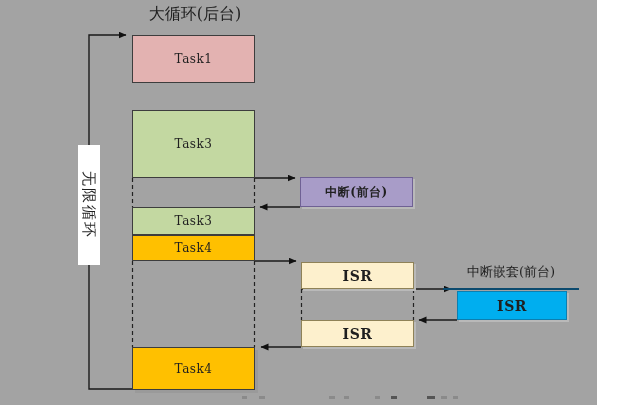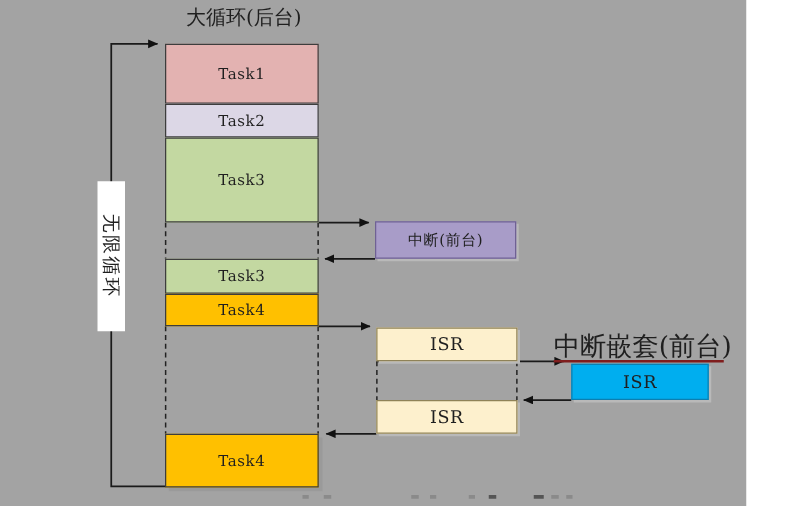--- a/index.html
+++ b/index.html
@@ -16,24 +16,24 @@
     position:absolute;left:120px;top:4px;width:150px;height:24px;
     font-size:16px;text-align:center;white-space:nowrap;
   }
   .loop-label{
     position:absolute;left:29px;top:194px;width:120px;height:22px;
     transform:rotate(90deg);background:#ffffff;text-align:center;
     font-size:15px;letter-spacing:2px;line-height:22px;
   }
   .nested-label{
     position:absolute;left:443px;top:263px;width:136px;height:25px;
-    font-size:21px;text-align:center;white-space:nowrap;
-    border-bottom:2px solid #7f1d1d;
+    font-size:13px;text-align:center;white-space:nowrap;
+    border-bottom:2px solid #0c4a6e;
   }
-  .shadow-sm{box-shadow:2px 2px 0 #b9b9b9;}
+  .shadow-sm{box-shadow:2px 2px 0 #b9b9b9;font-weight:bold;}
   .shadow-lg{box-shadow:3px 3px 0 #9a9a9a;}
   svg.overlay{position:absolute;left:0;top:0;pointer-events:none;}
   .caption-frags{position:absolute;left:237px;top:396px;width:228px;height:5px;}
   .caption-frags span{
     position:absolute;top:0;height:3px;background:#8a8a8a;display:block;
   }
 </style>
 </head>
 <body>
 
@@ -62,21 +62,20 @@
 
     <path d="M132.5,178 V207 M254.5,178 V207" stroke="#222" stroke-width="1.2" stroke-dasharray="4 3"></path>
     <path d="M132.5,261 V347 M254.5,261 V347" stroke="#222" stroke-width="1.2" stroke-dasharray="4 3"></path>
     <path d="M301.5,289 V320 M413.5,289 V320" stroke="#222" stroke-width="1.2" stroke-dasharray="4 3"></path>
   </svg>
 
   <div class="title">大循环(后台)</div>
   <div class="loop-label">无限循环</div>
 
   <div class="box" style="left: 132px; top: 35px; width: 123px; height: 48px; background-color: rgb(227, 178, 177);">Task1</div>
-  <div class="box" style="left: 132px; top: 83px; width: 123px; height: 27px; background-color: rgb(220, 215, 230);">Task2</div>
   <div class="box" style="left: 132px; top: 110px; width: 123px; height: 68px; background-color: rgb(195, 216, 161);">Task3</div>
   <div class="box" style="left: 132px; top: 207px; width: 123px; height: 28px; background-color: rgb(195, 216, 161);">Task3</div>
   <div class="box" style="left: 132px; top: 235px; width: 123px; height: 26px; background-color: rgb(255, 192, 0);">Task4</div>
   <div class="box shadow-lg" style="left: 132px; top: 347px; width: 123px; height: 43px; background-color: rgb(255, 192, 0);">Task4</div>
 
   <div class="box shadow-sm" style="left: 300px; top: 177px; width: 113px; height: 30px; border-color: rgb(111, 97, 148); background-color: rgb(168, 156, 200);">中断(前台)</div>
 
   <div class="box shadow-sm" style="left: 301px; top: 262px; width: 113px; height: 27px; border-color: rgb(143, 130, 87); font-size: 14px; background-color: rgb(253, 240, 205);">ISR</div>
   <div class="box shadow-sm" style="left: 301px; top: 320px; width: 113px; height: 27px; border-color: rgb(143, 130, 87); font-size: 14px; background-color: rgb(253, 240, 205);">ISR</div>
 

